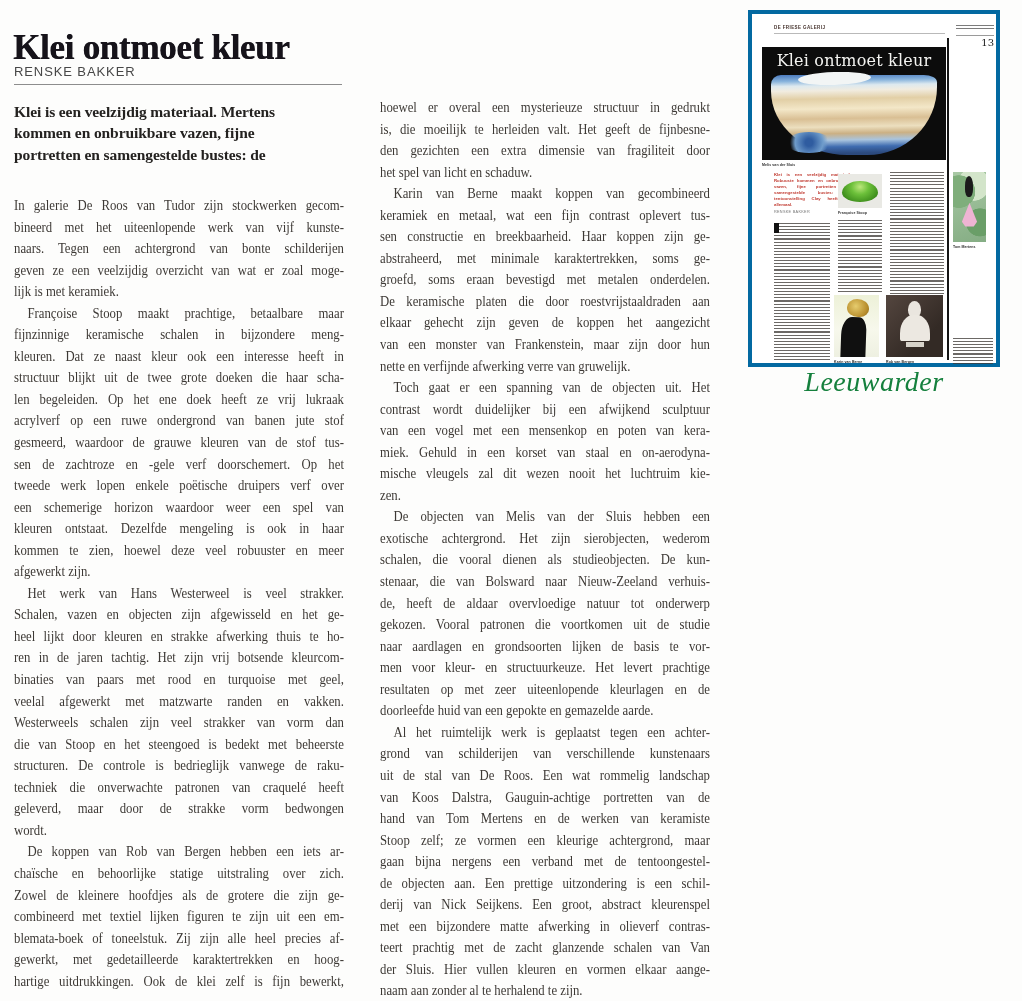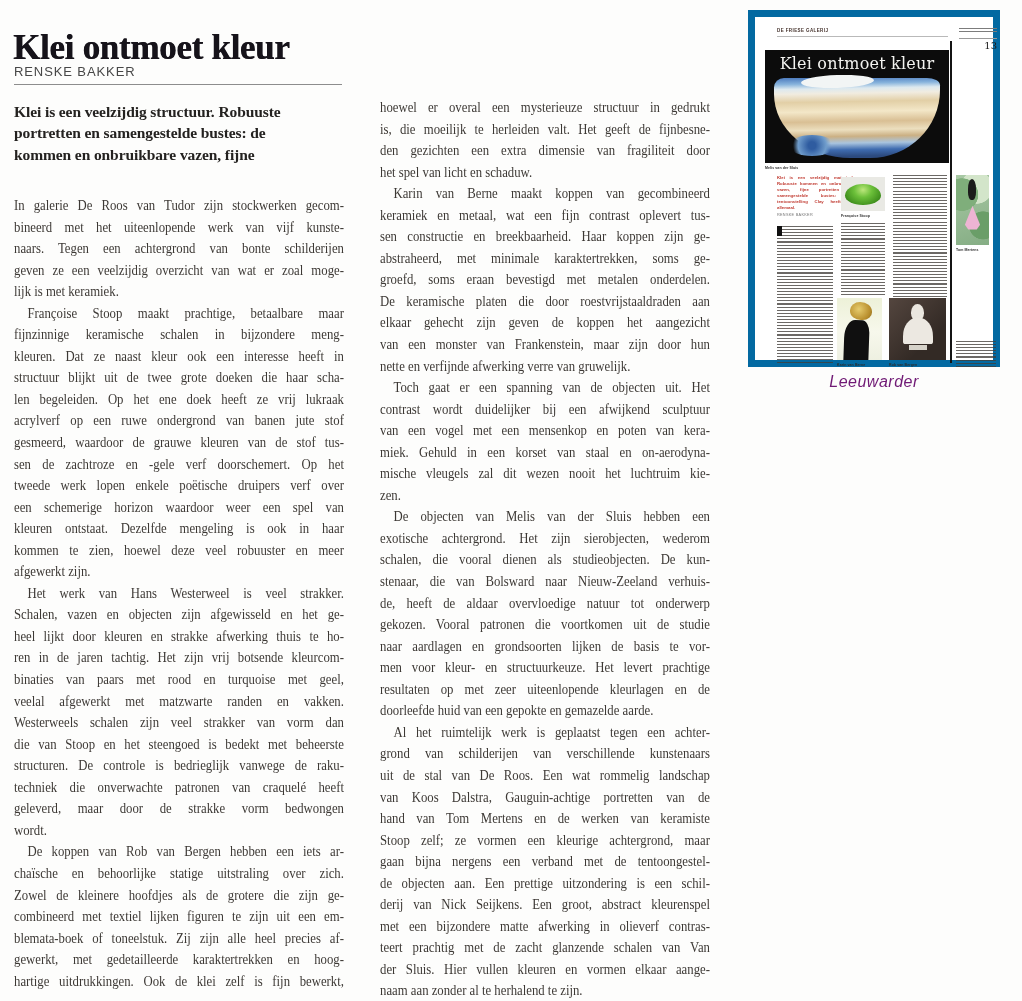--- a/index.html
+++ b/index.html
@@ -31,21 +31,21 @@
   #col2{left:380px;top:97px;}
   .line{
     font-size:14.2px;line-height:21.55px;height:21.55px;color:#3d3935;
     text-align:justify;text-align-last:justify;overflow:visible;white-space:nowrap;
   }
   .line.end{text-align-last:left;}
   .line.ind{text-indent:15px;}
   
   .clipping{
     position:absolute;left:748px;top:10px;width:252px;height:357px;
-    background:#ffffff;border:7px solid #0369a1;box-sizing:border-box;
+    background:#ffffff;border:4px solid #0369a1;box-sizing:border-box;
   }
   .clip-abs{position:absolute;}
   .clip-section{
     left:22px;top:11px;font-family:"Liberation Sans",sans-serif;font-weight:bold;
     font-size:4.5px;color:#43302a;letter-spacing:0.4px;
   }
   .clip-section-rule{left:22px;top:19px;width:171px;height:1px;background:#b9b9b9;}
   .clip-mast{left:204px;top:11px;width:38px;height:6px;
     background:repeating-linear-gradient(180deg,#7c7c7c 0,#7c7c7c 1px,transparent 1px,transparent 3px);}
   .clip-mast-rule{left:204px;top:21px;width:38px;height:1px;background:#9a9a9a;}
@@ -118,38 +118,38 @@
       linear-gradient(160deg,#a9c9a5,#85ad84);}
   .photo-ballerina::before{content:"";position:absolute;left:27%;top:44%;width:46%;height:34%;
     background:#eeb4d3;clip-path:polygon(50% 0,100% 80%,78% 100%,22% 100%,0 80%);}
   .photo-ballerina::after{content:"";position:absolute;left:36%;top:6%;width:26%;height:30%;
     background:#1b1b1b;border-radius:50% 50% 40% 40%;}
   .cap-ballerina{left:201px;top:231px;width:40px;}
   .clip-info{left:201px;top:324px;width:40px;height:28px;}
   
   .credit{position:absolute;left:748px;top:371px;width:252px;text-align:center;}
   .credit-line{
-    font-family:Liberation Sans, sans-serif;font-style:italic;font-size:16px;
-    line-height:22px;color:#701a75;letter-spacing:0.5px;
+    font-family:Liberation Serif, serif;font-style:italic;font-size:28px;
+    line-height:22px;color:#15803d;letter-spacing:0.5px;
   }
 </style>
 </head>
 <body>
 
 <div class="page-root">
 
   <h1 class="page-title">Klei ontmoet kleur</h1>
 
   <div class="byline">RENSKE BAKKER</div>
   <div class="byline-rule"></div>
 
   <div class="intro">
-      <div class="intro-line">Klei is een veelzijdig structuur. Robuuste</div>
+      <div class="intro-line">Klei is een veelzijdig materiaal. Mertens</div>
+      <div class="intro-line">kommen en onbruikbare vazen, fijne</div>
       <div class="intro-line">portretten en samengestelde bustes: de</div>
-      <div class="intro-line">kommen en onbruikbare vazen, fijne</div>
     </div>
 
   <div class="textcol" id="col1">
       <div class="line">In galerie De Roos van Tudor zijn stockwerken gecom-</div>
       <div class="line">bineerd met het uiteenlopende werk van vijf kunste-</div>
       <div class="line">naars. Tegen een achtergrond van bonte schilderijen</div>
       <div class="line">geven ze een veelzijdig overzicht van wat er zoal moge-</div>
       <div class="line end">lijk is met keramiek.</div>
       <div class="line ind">Françoise Stoop maakt prachtige, betaalbare maar</div>
       <div class="line">fijnzinnige keramische schalen in bijzondere meng-</div>

